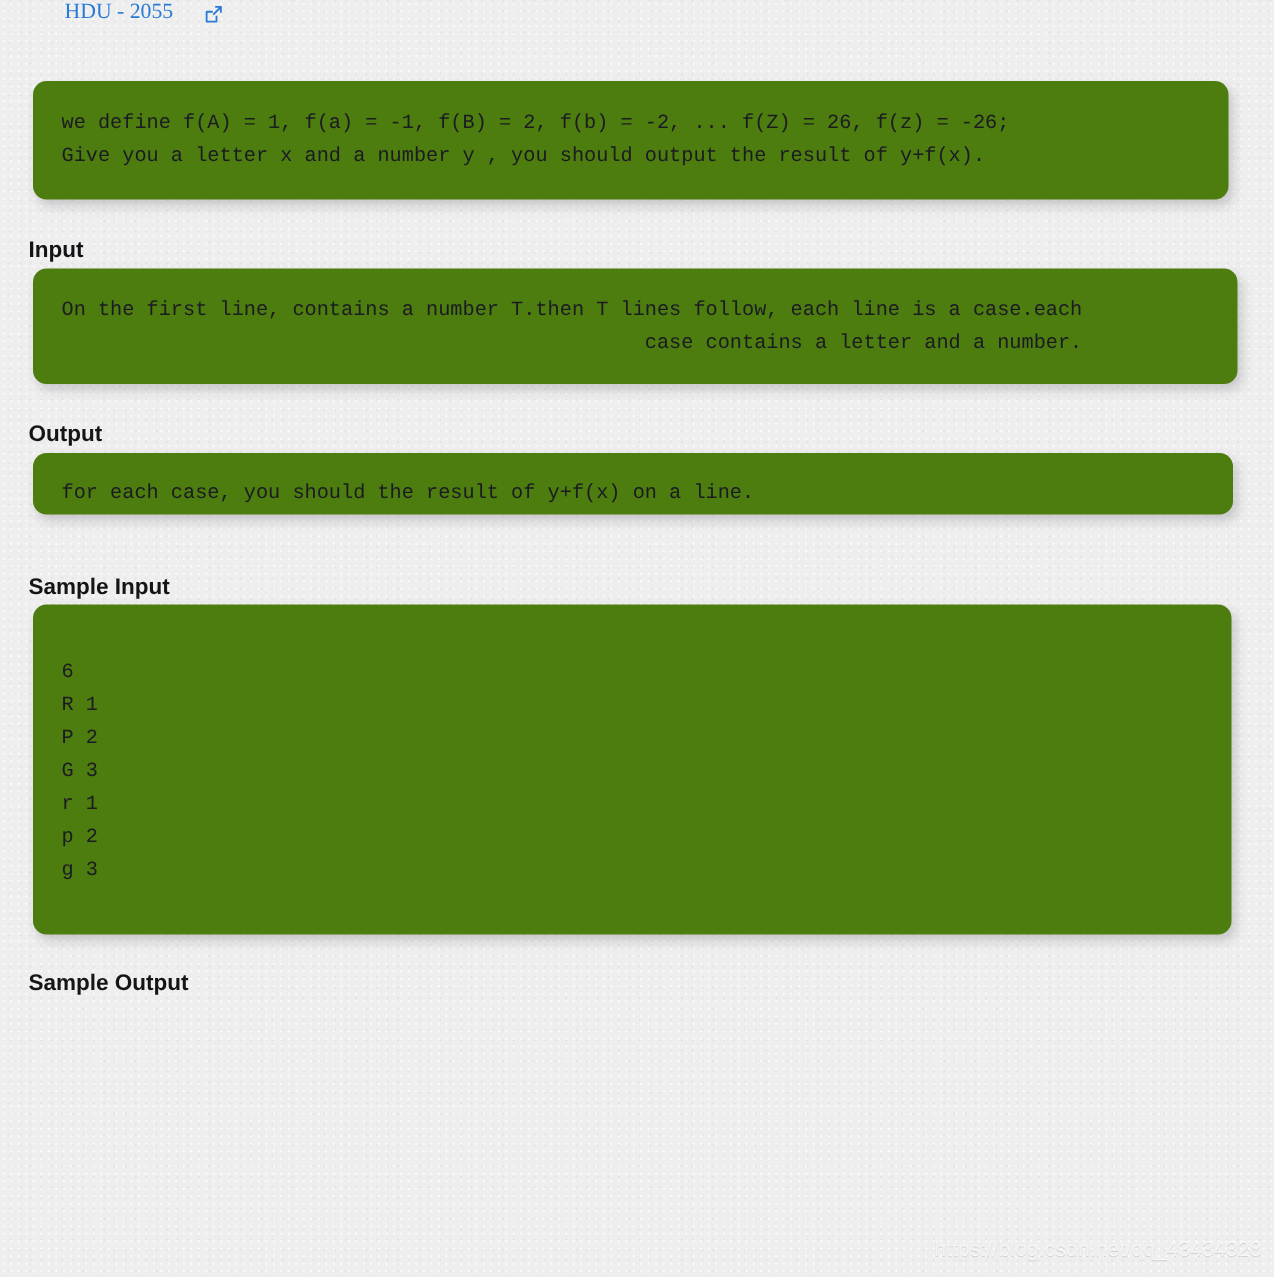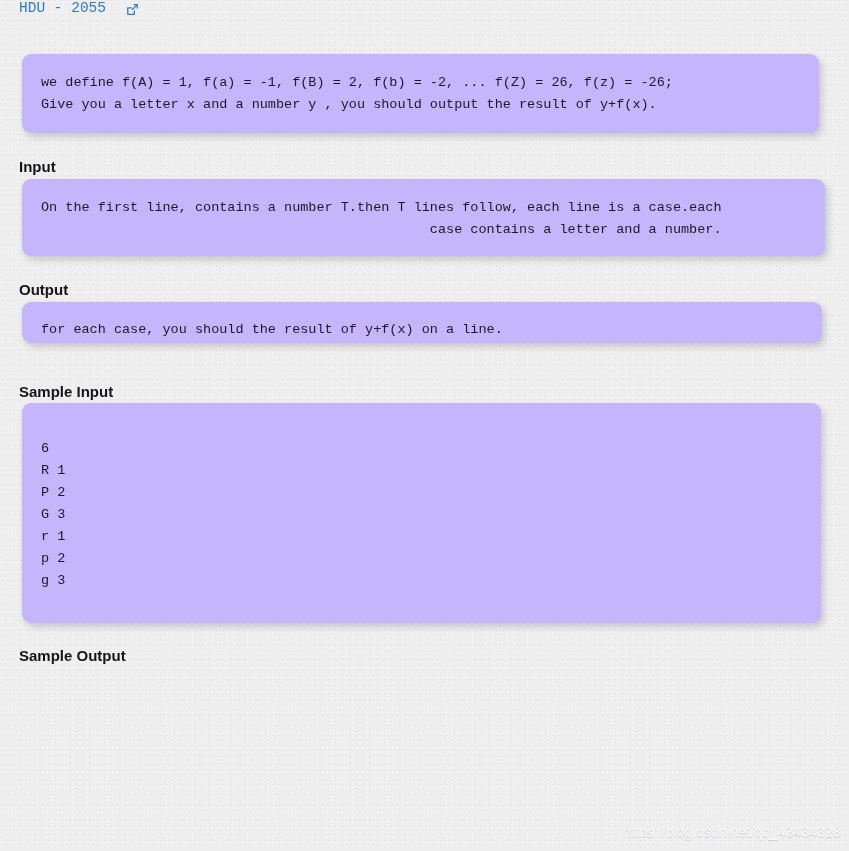--- a/index.html
+++ b/index.html
@@ -39,29 +39,30 @@
   }
   .problem-title {
     font-family: "Liberation Sans", sans-serif;
     font-size: 30px;
     font-weight: 400;
     color: #23232a;
     letter-spacing: -0.1px;
     line-height: 38px;
   }
   .source-link {
-    font-family: Liberation Mono, monospace;
+    font-family: Liberation Serif, serif;
     font-size: 14.5px;
     font-weight: 400;
     color: #2a7ad6;
     text-decoration: none;
     display: inline-flex;
     align-items: center;
     gap: 20px;
     cursor: pointer;
+    margin-left: 24px;
   }
   .ext-icon {
     display: inline-block;
     width: 13px;
     height: 13px;
     position: relative;
     top: 1px;
   }
   .ext-icon svg { display: block; }
 
@@ -71,21 +72,21 @@
     left: 19px;
     font-size: 15px;
     font-weight: bold;
     color: #151518;
     line-height: 18px;
   }
 
   
   .panel {
     position: absolute;
-    background: #c4b5fd;
+    background: #4d7c0f;
     border-radius: 9px;
     box-shadow: 3px 4px 7px rgba(110,110,120,0.30);
     box-sizing: border-box;
   }
   .panel-text {
     font-family: "Liberation Mono", monospace;
     font-size: 13.5px;
     line-height: 22px;
     color: #1b1b22;
     white-space: pre;

